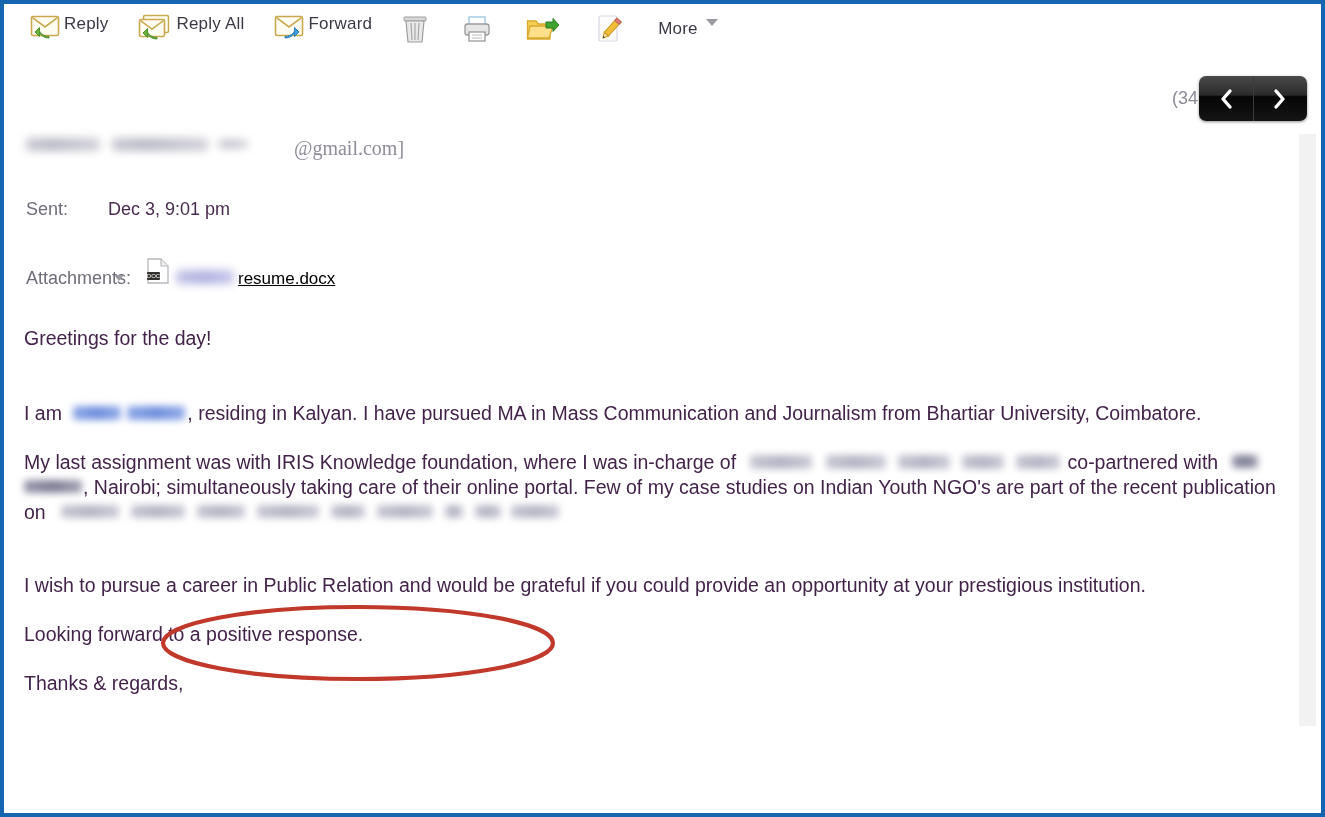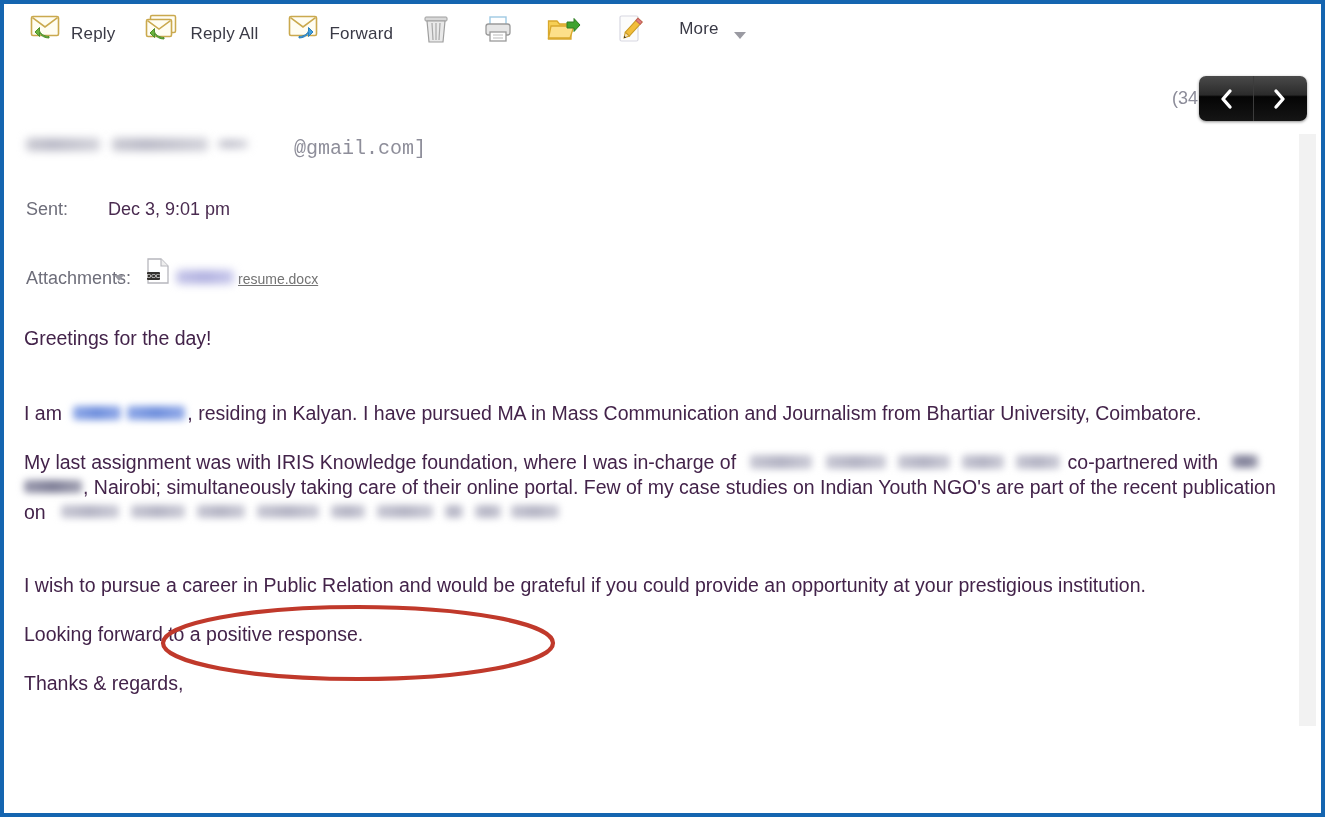--- a/index.html
+++ b/index.html
@@ -30,22 +30,21 @@
     right: 4px;
     height: 50px;
     display: flex;
     align-items: center;
     padding-left: 22px;
     box-sizing: border-box;
     background: #ffffff;
   }
   .tb-btn {
     display: flex;
-    align-items: flex-end;
-    gap: 7px;
+    align-items: flex-start;
     margin-right: 30px;
     cursor: pointer;
     user-select: none;
   }
   .tb-label {
     font-size: 17px;
     color: #3a3a46;
     font-family: "Liberation Sans", sans-serif;
     letter-spacing: .2px;
   }
@@ -118,21 +117,21 @@
   .redact {
     display: inline-block;
     background: linear-gradient(90deg, #c9c9d2, #b9b9c6 35%, #c6c6d0 70%, #d2d2da);
     filter: blur(4px);
     border-radius: 4px;
     vertical-align: middle;
   }
   #from-domain {
     font-size: 20px;
     color: #8e8e9a;
-    font-family: Liberation Mono, monospace;
+    font-family: Liberation Serif, serif;
     margin-left: 46px;
     margin-top: 8px;
   }
 
   .meta-row {
     position: absolute;
     left: 22px;
     display: flex;
     align-items: baseline;
   }
@@ -159,22 +158,22 @@
     border-left: 5px solid transparent;
     border-right: 5px solid transparent;
     border-top: 6px solid #9a9aa2;
     margin-left: -62px;
     margin-right: 22px;
     vertical-align: middle;
     position: relative;
     top: -3px;
   }
   #att-link {
-    font-size: 14px;
-    color: #737373;
+    font-size: 17px;
+    color: #000000;
     text-decoration: underline;
     font-family: "Liberation Sans", sans-serif;
     cursor: pointer;
   }
   .doc-icon { margin-right: 6px; vertical-align: middle; }
 
   
   #body-text {
     position: absolute;
     left: 20px;

